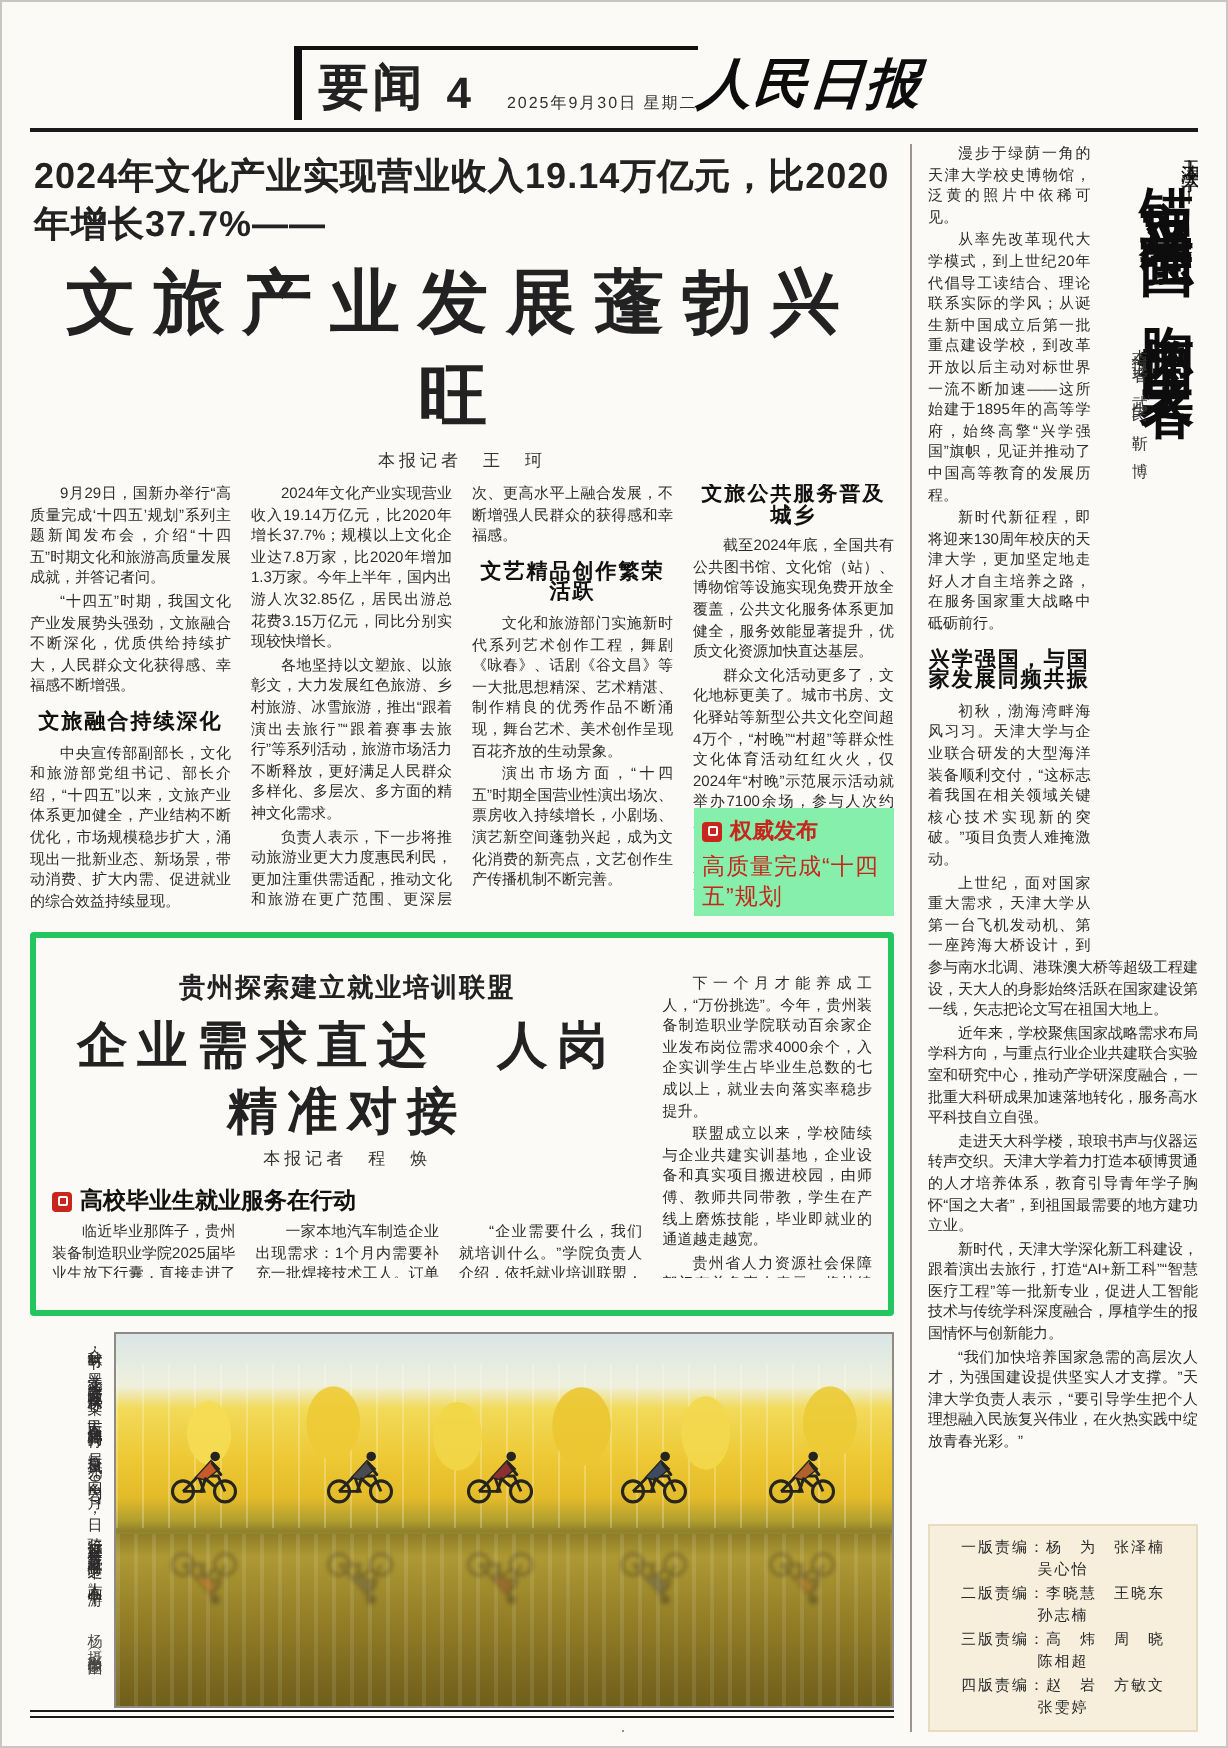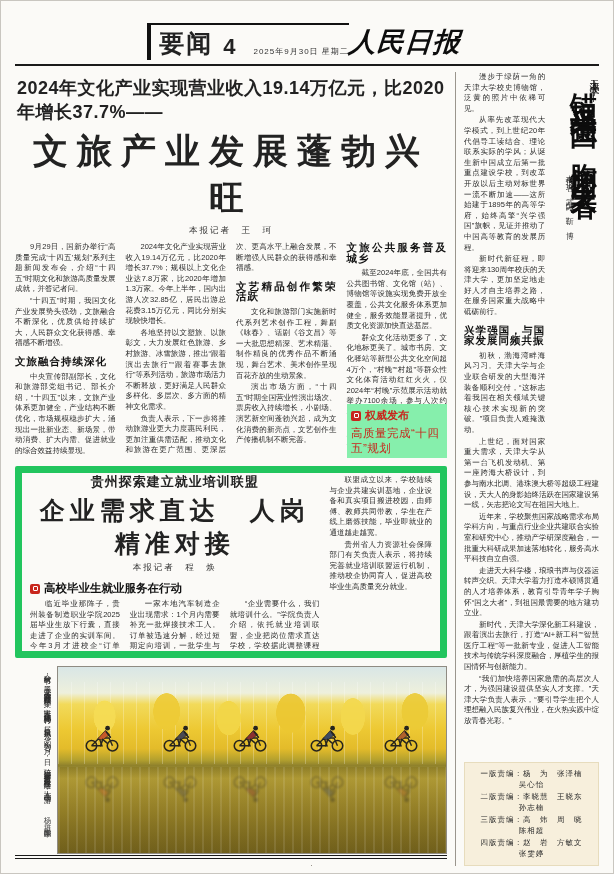--- a/index.html
+++ b/index.html
@@ -21,36 +21,36 @@
 
   
   .main { display:flex; height:794px; margin-top:6px; }
   .col-left { width:432px; display:flex; flex-direction:column; }
   .vdivider { width:1px; background:#9a958d; margin:0 8px; }
   .col-right { flex:1; display:flex; flex-direction:column; overflow:hidden; }
 
   
   .flow { font-size:7.5px; line-height:10.6px; color:#2b2b2b; text-align:justify; overflow:hidden; }
   .flow p { text-indent:2em; margin-bottom:1px; }
-  .flow h4 { font-size:10.5px; margin:7px 0 5px 0; color:#111; letter-spacing:1px; }
+  .flow h4 { font-size:10.5px; text-align:center; margin:7px 0 5px 0; color:#111; letter-spacing:1px; }
 
   
   .art-top { position:relative; }
   .art-top .kicker { font-size:18px; font-weight:bold; letter-spacing:.5px; padding:4px 2px 2px 2px; }
   .art-top .headline { font-size:35px; font-weight:bold; text-align:center; letter-spacing:9px; margin:2px 0 3px 0; }
   .byline { font-size:8.5px; text-align:center; color:#333; letter-spacing:2px; margin-bottom:5px; }
   .cols4 { column-count:4; column-gap:10px; height:216px; }
   .notice { position:absolute; right:0; bottom:0; width:100px; background:#86efac; padding:4px 0 2px 4px; }
   .notice-l1 { display:flex; align-items:center; gap:4px; font-size:11px; font-weight:bold; color:#c8261c; }
   .badge { display:inline-block; width:10px; height:10px; background:#c8261c; border-radius:2px; position:relative; }
   .badge::after { content:""; position:absolute; inset:2.5px; border:1px solid #fff; border-radius:1px; }
   .notice-l2 { font-size:11.5px; color:#c8261c; margin-top:3px; letter-spacing:.5px; }
 
   
-  .redbox { border:7px solid #22c55e; border-radius:2px; margin-top:8px; padding:0 8px; height:192px;
+  .redbox { border:3px solid #22c55e; border-radius:2px; margin-top:8px; padding:16px 8px; height:192px;
             display:flex; gap:10px; background:#fbfaf7; }
   .rb-left { width:72%; display:flex; flex-direction:column; }
   .rb-kicker { font-size:13px; font-weight:bold; text-align:center; letter-spacing:1px; }
   .rb-headline { font-size:25px; font-weight:bold; text-align:center; letter-spacing:5px; margin:3px 0 2px 0; }
   .serieslabel { display:flex; align-items:center; gap:4px; font-size:11.5px; font-weight:bold; color:#111; margin:2px 0 3px 0; }
   .serieslabel .badge { background:#c8261c; }
   .cols3 { column-count:3; column-gap:10px; flex:1; }
   .rb-right { flex:1; padding-top:2px; }
 
   
@@ -152,20 +152,21 @@
             <span class="badge"></span>
             <span>高校毕业生就业服务在行动</span>
           </div>
           <div class="flow cols3">
               <p>临近毕业那阵子，贵州装备制造职业学院2025届毕业生放下行囊，直接走进了企业的实训车间。今年3月才进校企“订单班”的他，很快多了几份企业抛来的录用意向，“机会是培训送上门来的。”</p>
               <p>一家本地汽车制造企业出现需求：1个月内需要补充一批焊接技术工人。订单被迅速分解，经过短期定向培训，一批学生与岗位“一键匹配”，精准对接上了用工需求，双方都省去了来回奔波的成本。</p>
               <p>“企业需要什么，我们就培训什么。”学院负责人介绍，依托就业培训联盟，企业把岗位需求直达学校，学校据此调整课程设置与实训安排，实现人才培养与产业需求同频共振，毕业生上岗即能上手。</p>
             </div>
         </div>
         <div class="rb-right flow">
+            <p>下一个月才能养成工人，“万份挑选”。今年，贵州装备制造职业学院联动百余家企业发布岗位需求4000余个，入企实训学生占毕业生总数的七成以上，就业去向落实率稳步提升。</p>
             <p>联盟成立以来，学校陆续与企业共建实训基地，企业设备和真实项目搬进校园，由师傅、教师共同带教，学生在产线上磨炼技能，毕业即就业的通道越走越宽。</p>
             <p>贵州省人力资源社会保障部门有关负责人表示，将持续完善就业培训联盟运行机制，推动校企协同育人，促进高校毕业生高质量充分就业。</p>
           </div>
       </div>
 
       <div class="photo-row">
         <div class="photo-caption">
           <span>金秋时节，黑龙江省大兴安岭地区层林尽染，市民在金色林间骑行，尽享秋日风光。图为9月27日，骑行爱好者穿行于白桦林海之中，人在画中游。</span>
           <span class="credit">杨　摄（影像中国）</span>
         </div>

